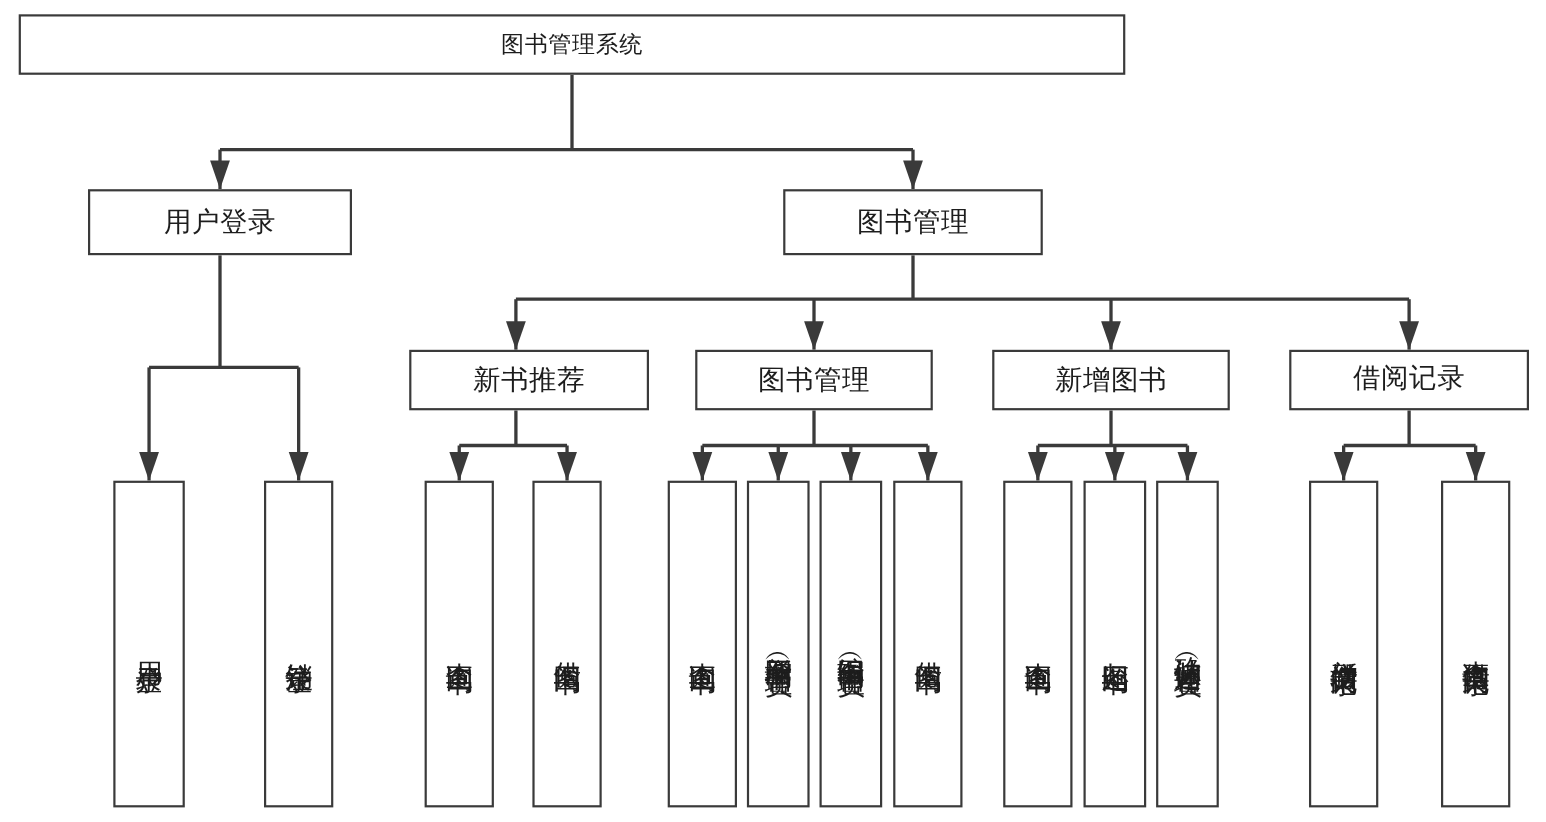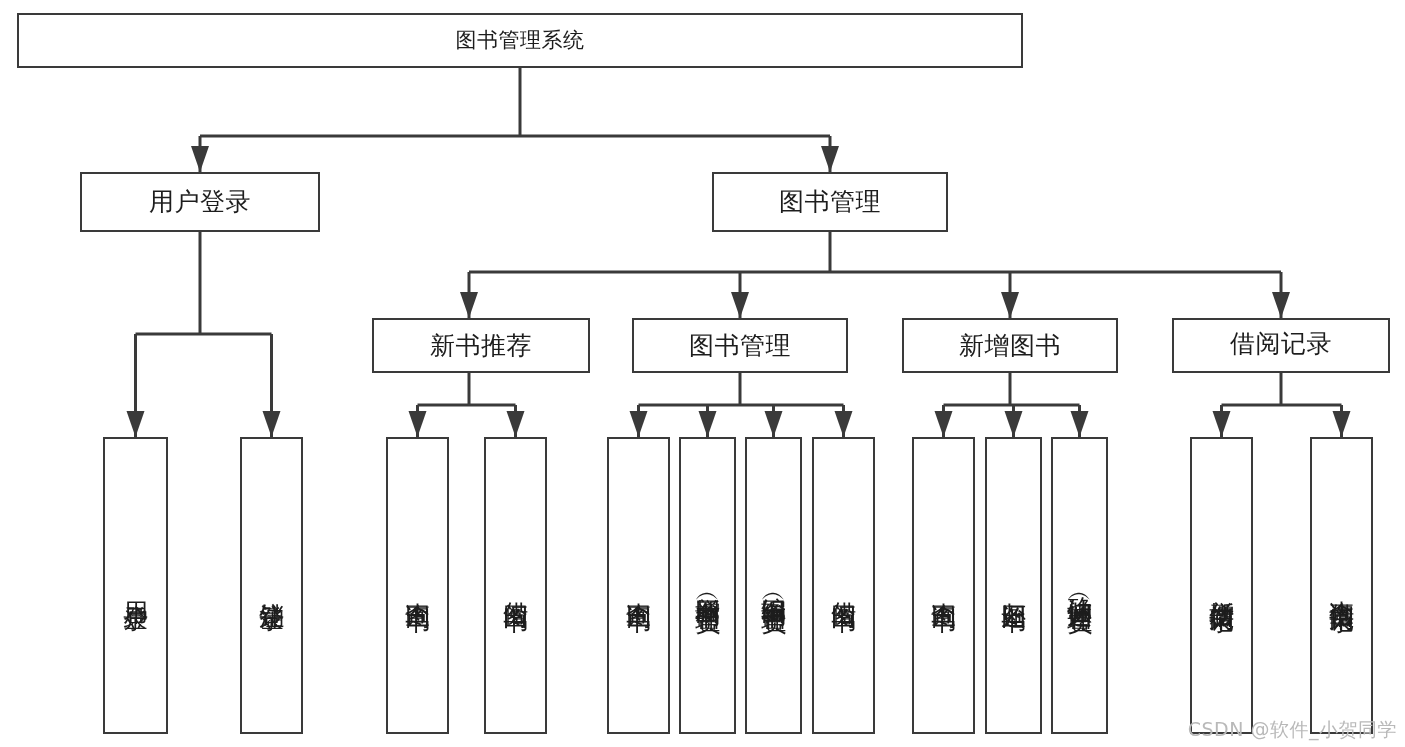--- a/index.html
+++ b/index.html
@@ -185,14 +185,13 @@
   <div class="node vertical" style="left: 1051px; top: 437px; width: 57px; height: 297px;">
     <span class="node-label">确认归还（管理员）</span>
   </div>
   <div class="node vertical" style="left: 1190px; top: 437px; width: 63px; height: 297px;">
     <span class="node-label">新增借阅记录</span>
   </div>
   <div class="node vertical" style="left: 1310px; top: 437px; width: 63px; height: 297px;">
     <span class="node-label">查询借阅记录</span>
   </div>
 
-  <div id="watermark">CSDN @软件_小贺同学</div>
 </div>
 
 </body></html>

